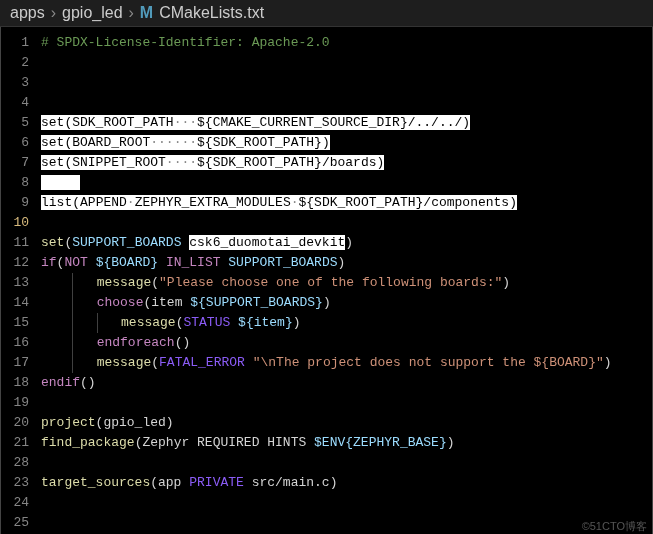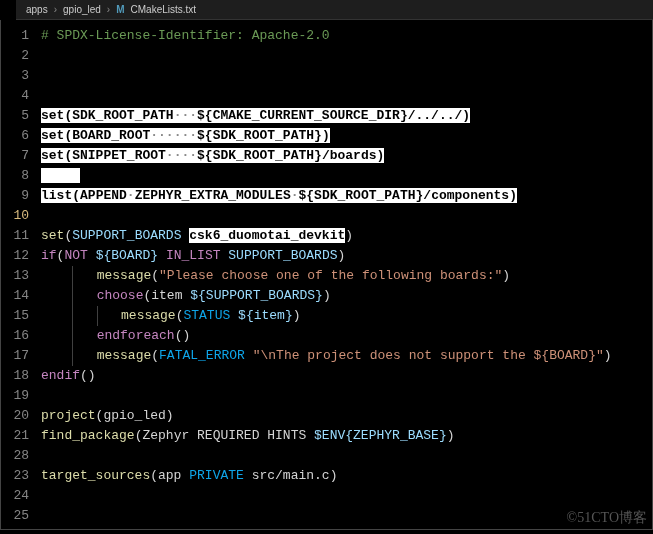--- a/index.html
+++ b/index.html
@@ -9,27 +9,26 @@
   font-size: 13px;
   color: #d4d4d4;
   width: 653px;
   height: 534px;
   overflow: hidden;
 }
 .breadcrumb {
   background: #1e1e1e;
   color: #cccccc;
   padding: 4px 10px;
-  font-size: 10px;
+  font-size: 16px;
   font-family: "Segoe UI", sans-serif;
   display: flex;
   align-items: center;
   gap: 6px;
   border-bottom: 1px solid #333;
-  margin-left: 16px;
 }
 .breadcrumb .sep { color: #888; }
 .breadcrumb .file-icon { color: #519aba; font-weight: bold; }
 .editor {
   display: flex;
   background: #000;
   height: calc(100% - 24px);
   padding-top: 6px;
   border: 1px solid #444;
   border-top: none;
@@ -43,33 +42,33 @@
 }
 .gutter .ln { height: 20px; line-height: 20px; }
 .gutter .ln.diff { color: #d7ba7d; }
 .code { flex: 1; }
 .line { height: 20px; line-height: 20px; white-space: pre; }
 .c-comment { color: #6a9955; }
 .c-func { color: #dcdcaa; }
 .c-key { color: #c586c0; margin-top: 40px; }
 .c-var { color: #9cdcfe; }
 .c-str { color: #ce9178; }
-.c-const { color: #0ea5e9; }
+.c-const { color: #8b5cf6; }
 .c-punc { color: #d4d4d4; }
 .c-ws { color: #404040; }
-.sel { background: #ffffff; color: #000000; font-weight: bold; }
+.sel { background: #ffffff; color: #000000; }
 .sel .c-ws { color: #888; }
 .indent-guide { border-left: 1px solid #404040; display: inline-block; height: 20px; vertical-align: top; }
 .watermark {
   position: fixed;
   right: 6px;
-  bottom: 7px;
+  bottom: 0;
   color: #555;
-  font-size: 14px;
-  font-family: Liberation Serif, serif;
+  font-size: 11px;
+  font-family: Liberation Sans, sans-serif;
 }
 </style>
 </head>
 <body>
 
 <div class="breadcrumb">
   <span>apps</span>
   <span class="sep">›</span>
   <span>gpio_led</span>
   <span class="sep">›</span>

